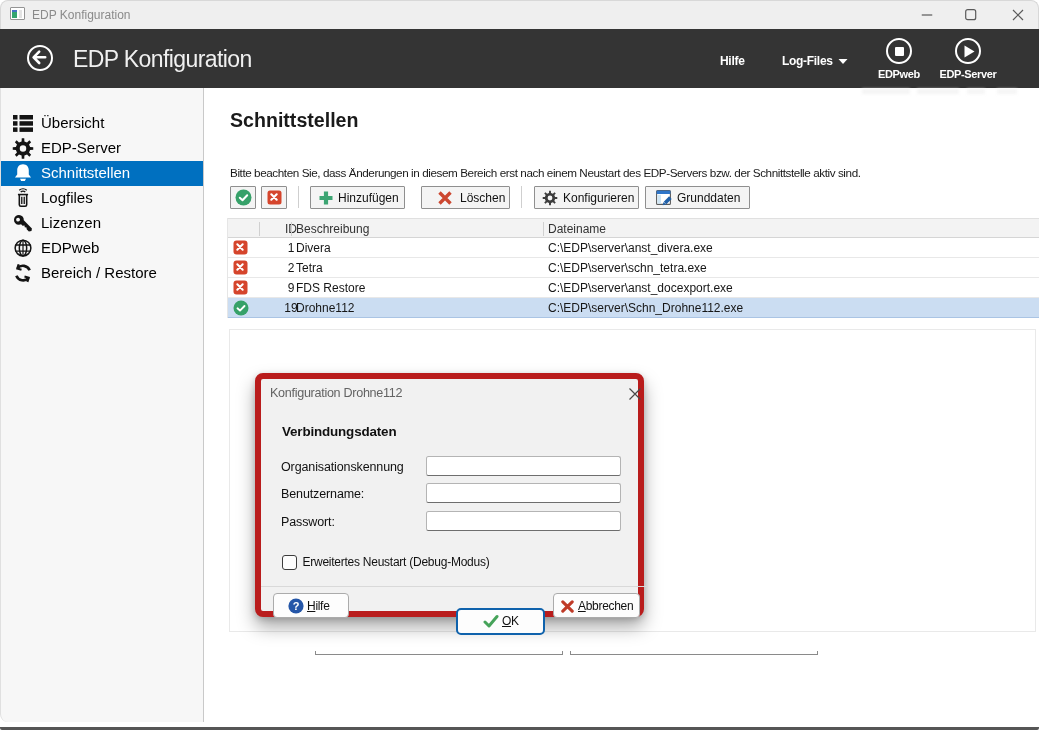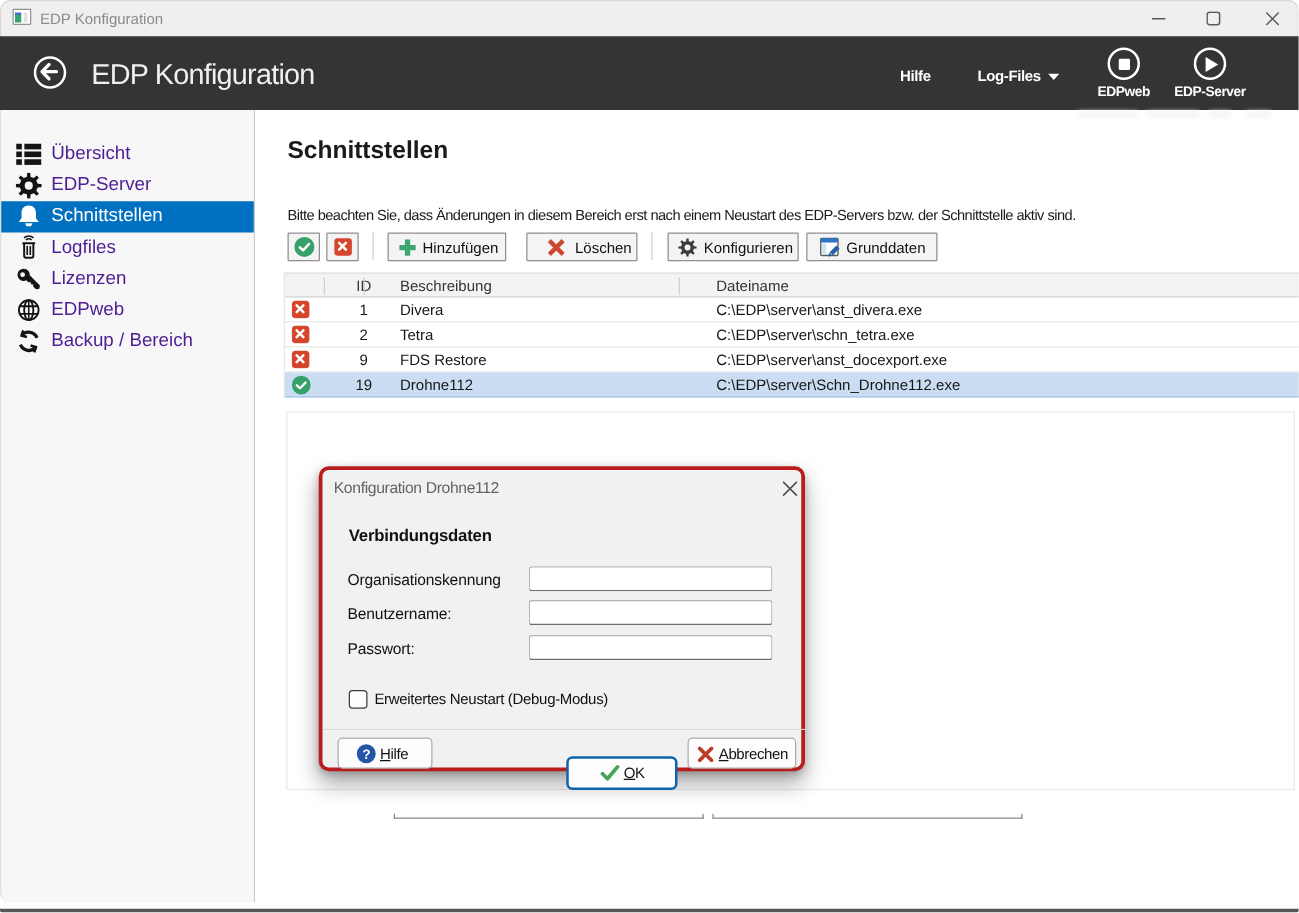--- a/index.html
+++ b/index.html
@@ -34,21 +34,21 @@
 #edpweb-i { left:886px; }
 #edpweb-l { left:859px; }
 #edpsrv-i { left:955px; }
 #edpsrv-l { left:928px; }
 #edpweb-i .sq { position:absolute; left:6.5px; top:6.5px; width:9px; height:9px; background:#fff; border-radius:1px;}
 #edpsrv-i svg { position:absolute; left:6px; top:5px; }
 
 
 #sidebar { left:0; top:88px; width:204px; height:634px; background:#f7f7f7;
   border-right:1px solid #c9c9c9; border-left:1px solid #e0e0e0; border-radius:0 0 0 8px;}
-.nav { position:absolute; left:1px; width:202px; height:25px; color:#4c1d95; font-size:15px; }
+.nav { position:absolute; left:1px; width:202px; height:25px; color:#000000; font-size:15px; }
 .nav .txt { position:absolute; left:40px; top:3px; }
 .nav .ic { position:absolute; left:11px; top:2px; width:22px; height:21px; }
 .nav.sel { background:#0070c0; color:#fff; width:202px; }
 
 
 #content { left:205px; top:88px; width:834px; height:634px; background:#fff; }
 #h1 { left:230px; top:109px; font-size:19.6px; font-weight:bold; color:#1a1a1a; }
 #note { left:230px; top:166px; font-size:11.7px; color:#1a1a1a; letter-spacing:-0.42px; }
 
 
@@ -57,31 +57,31 @@
 .tbtn .lbl { position:absolute; top:4.5px; }
 .tsep { top:186px; width:1px; height:22px; background:#cfcfcf; }
 
 
 #tbl { left:227px; top:218px; width:812px; height:100px; font-size:12px; color:#161616; border-left:1px solid #e6e6e6; }
 .trow { position:absolute; left:0; width:812px; height:20px; }
 #thead { top:0; background:#f3f3f3; border-top:1px solid #e0e0e0; border-bottom:1px solid #d5d5d5; color:#333; }
 .cSep { position:absolute; top:3px; width:1px; height:14px; background:#d0d0d0; }
 .rline { position:absolute; left:0; width:812px; height:1px; background:#e8e8e8; }
 .c-id { position:absolute; left:31px; width:32px; text-align:center; top:3px;margin-left:16px; }
-.c-be { position:absolute; left:68px; top:3px;margin-left:24px; }
-.c-da { position:absolute; left:320px; top:3px;margin-left:25px; }
+.c-be { position:absolute; left:68px; top:3px; }
+.c-da { position:absolute; left:320px; top:3px; }
 .rowsel { background:#cbddf2; border-bottom:1px solid #aac4e4; }
 .ricon { position:absolute; left:5px; top:2px; }
 
 
 .gbox { border:1px solid #8a8a8a; border-top:none; }
 
 
 #dlg { left:255px; top:373px; width:389px; height:244px; background:#f1f1f1;
-  border:3px solid #b91c1c; border-radius:8px;
+  border:6px solid #b91c1c; border-radius:8px;
   box-shadow:0 10px 18px rgba(0,0,0,0.34), 0 2px 6px rgba(0,0,0,0.18); }
 #dlg-title { left:9px; top:7px; font-size:12.6px; color:#636363; letter-spacing:-0.3px; }
 #dlg-x { left:363px; top:4px; }
 #dlg-h { left:21px; top:45px; font-size:13.4px; font-weight:bold; color:#111; letter-spacing:-0.15px; }
 .dlbl { font-size:12.5px; color:#111; left:20px; letter-spacing:-0.12px; }
 .dinp { position:absolute; left:165px; width:195px; height:20px; background:#fff;
   border:1px solid #b4b4b4; border-bottom:1.5px solid #6e6e6e; border-radius:2.5px; }
 #dchk { left:21px; top:176px; width:15px; height:15px; border:1.5px solid #3c3c3c; border-radius:3px; background:#fdfdfd; }
 #dchkl { left:41.5px; top:176px; font-size:12px; color:#111; letter-spacing:-0.25px; }
 #dfoot { left:0px; top:207px; width:387px; height:36px; border-top:1px solid #d9d9d9; border-radius:0 0 8px 8px; }
@@ -194,21 +194,21 @@
     </svg>
   <span class="txt">EDPweb</span>
   </div>
 <div class="abs nav" style="top:261px;">
   <svg class="ic" viewBox="0 0 24 24" fill="none" stroke="#141414" stroke-width="3">
       <path d="M19.6 8.4 A8.4 8.4 0 0 0 5.6 5.9"></path>
       <path d="M4.4 14.6 A8.4 8.4 0 0 0 18.4 17.1"></path>
       <path d="M7 1.4 L5.5 6.2 L10.3 7.6" stroke-width="2.4"></path>
       <path d="M17 21.6 L18.5 16.8 L13.7 15.4" stroke-width="2.4"></path>
     </svg>
-  <span class="txt">Backup / Bereich</span>
+  <span class="txt">Bereich / Restore</span>
   </div>
 
 <div id="content" class="abs"></div>
 <div id="h1" class="abs">Schnittstellen</div>
 <div id="note" class="abs">Bitte beachten Sie, dass Änderungen in diesem Bereich erst nach einem Neustart des EDP-Servers bzw. der Schnittstelle aktiv sind.</div>
 
 <div class="abs" style="left:862px; top:89px; width:48px; height:5px; background:#f4f4f4; filter:blur(1.5px);"></div>
 <div class="abs" style="left:917px; top:89px; width:42px; height:5px; background:#f4f4f4; filter:blur(1.5px);"></div>
 <div class="abs" style="left:967px; top:89px; width:18px; height:5px; background:#f5f5f5; filter:blur(1.5px);"></div>
 <div class="abs" style="left:997px; top:89px; width:20px; height:5px; background:#f5f5f5; filter:blur(1.5px);"></div>

